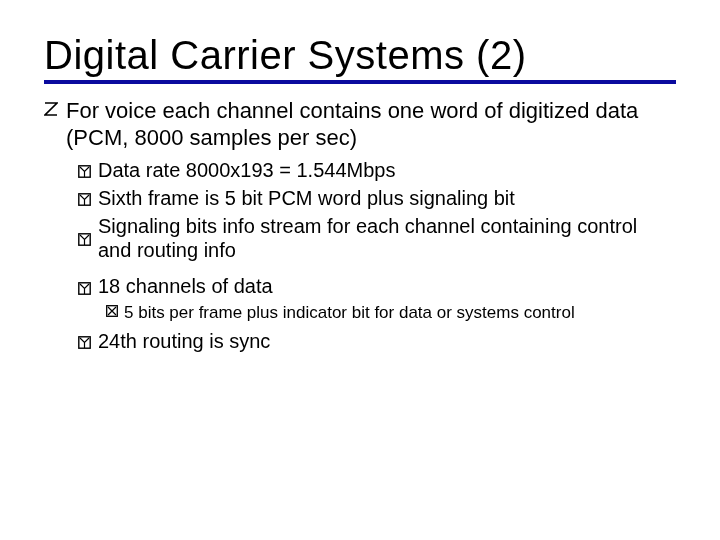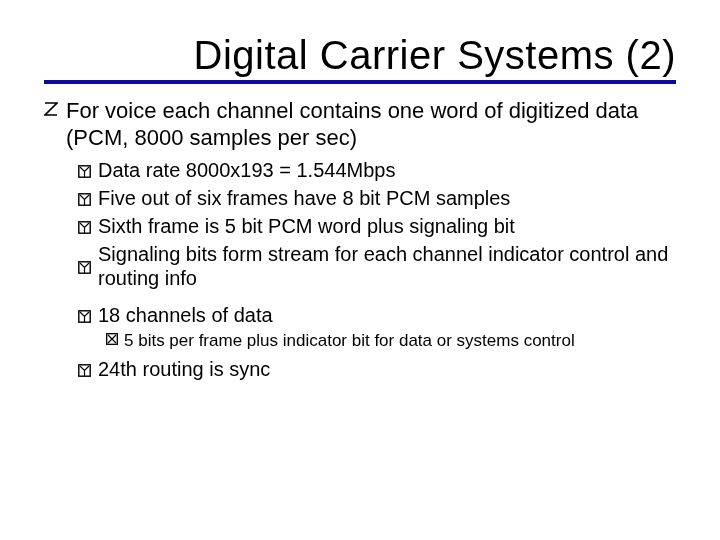--- a/index.html
+++ b/index.html
@@ -1,19 +1,19 @@
 <!DOCTYPE html>
 <html><head>
 <meta charset="utf-8">
 <style>
   * { margin: 0; padding: 0; box-sizing: border-box; }
   html, body { width: 720px; height: 540px; background: #fff; font-family: Verdana, Geneva, sans-serif; color: #000; }
   .slide { padding: 34px 44px 20px 44px; }
   .title-wrap { margin-bottom: 2px; }
-  .title { font-family: Impact, "Arial Black", sans-serif; font-weight: 400; font-size: 40px; letter-spacing: 0.5px; line-height: 1.05; text-align: right; }
+  .title { font-family: Impact, "Arial Black", sans-serif; font-weight: 400; font-size: 40px; letter-spacing: 0.5px; line-height: 1.05; }
   .rule { height: 4px; background: #0a0a9e; margin-top: 4px; margin-bottom: 14px; }
   .content { font-size: 22px; line-height: 1.22; }
   .l1 { display: flex; margin-bottom: 6px; padding-left: 0; }
   .l1 .bullet { flex: 0 0 22px; display: flex; align-items: flex-start; padding-top: 4px; }
   .l1 .bullet svg, .l2 .bullet svg, .l3 .bullet svg { display: block; }
   .l1 .text { flex: 1; }
   .l2 { display: flex; font-size: 20px; line-height: 1.21; margin-bottom: 4px; padding-left: 34px; align-items: center; }
   .l2 .bullet { flex: 0 0 20px; display: flex; align-items: flex-start; padding-top: 3px; }
   .l2 .text { flex: 1; }
   .l3 { display: flex; font-size: 17px; line-height: 1.2; margin-bottom: 6px; padding-left: 62px; }
@@ -44,48 +44,39 @@
     <div class="l2">
       <span class="bullet">
         <svg width="13" height="13" viewBox="0 0 13 13">
             <rect x="0.8" y="0.8" width="11.4" height="11.4" fill="none" stroke="#000" stroke-width="1.4"></rect>
             <path d="M2 2 L6.5 6.5 L11 2 M6.5 6.5 V12" fill="none" stroke="#000" stroke-width="1.2"></path>
           </svg>
       </span>
       <span class="text">Data rate 8000x193 = 1.544Mbps</span>
     </div>
 
-    <div class="l2">
-      <span class="bullet">
-        <svg width="13" height="13" viewBox="0 0 13 13">
-            <rect x="0.8" y="0.8" width="11.4" height="11.4" fill="none" stroke="#000" stroke-width="1.4"></rect>
-            <path d="M2 2 L6.5 6.5 L11 2 M6.5 6.5 V12" fill="none" stroke="#000" stroke-width="1.2"></path>
-          </svg>
-      </span>
-      <span class="text">Five out of six frames have 8 bit PCM samples</span>
-    </div>
 
     <div class="l2">
       <span class="bullet">
         <svg width="13" height="13" viewBox="0 0 13 13">
             <rect x="0.8" y="0.8" width="11.4" height="11.4" fill="none" stroke="#000" stroke-width="1.4"></rect>
             <path d="M2 2 L6.5 6.5 L11 2 M6.5 6.5 V12" fill="none" stroke="#000" stroke-width="1.2"></path>
           </svg>
       </span>
       <span class="text">Sixth frame is 5 bit PCM word plus signaling bit</span>
     </div>
 
     <div class="l2">
       <span class="bullet">
         <svg width="13" height="13" viewBox="0 0 13 13">
             <rect x="0.8" y="0.8" width="11.4" height="11.4" fill="none" stroke="#000" stroke-width="1.4"></rect>
             <path d="M2 2 L6.5 6.5 L11 2 M6.5 6.5 V12" fill="none" stroke="#000" stroke-width="1.2"></path>
           </svg>
       </span>
-      <span class="text">Signaling bits form stream for each channel indicator control and routing info</span>
+      <span class="text">Signaling bits info stream for each channel containing control and routing info</span>
     </div>
 
     <div class="gap-md"></div>
 
 
     <div class="l2">
       <span class="bullet">
         <svg width="13" height="13" viewBox="0 0 13 13">
             <rect x="0.8" y="0.8" width="11.4" height="11.4" fill="none" stroke="#000" stroke-width="1.4"></rect>
             <path d="M2 2 L6.5 6.5 L11 2 M6.5 6.5 V12" fill="none" stroke="#000" stroke-width="1.2"></path>

